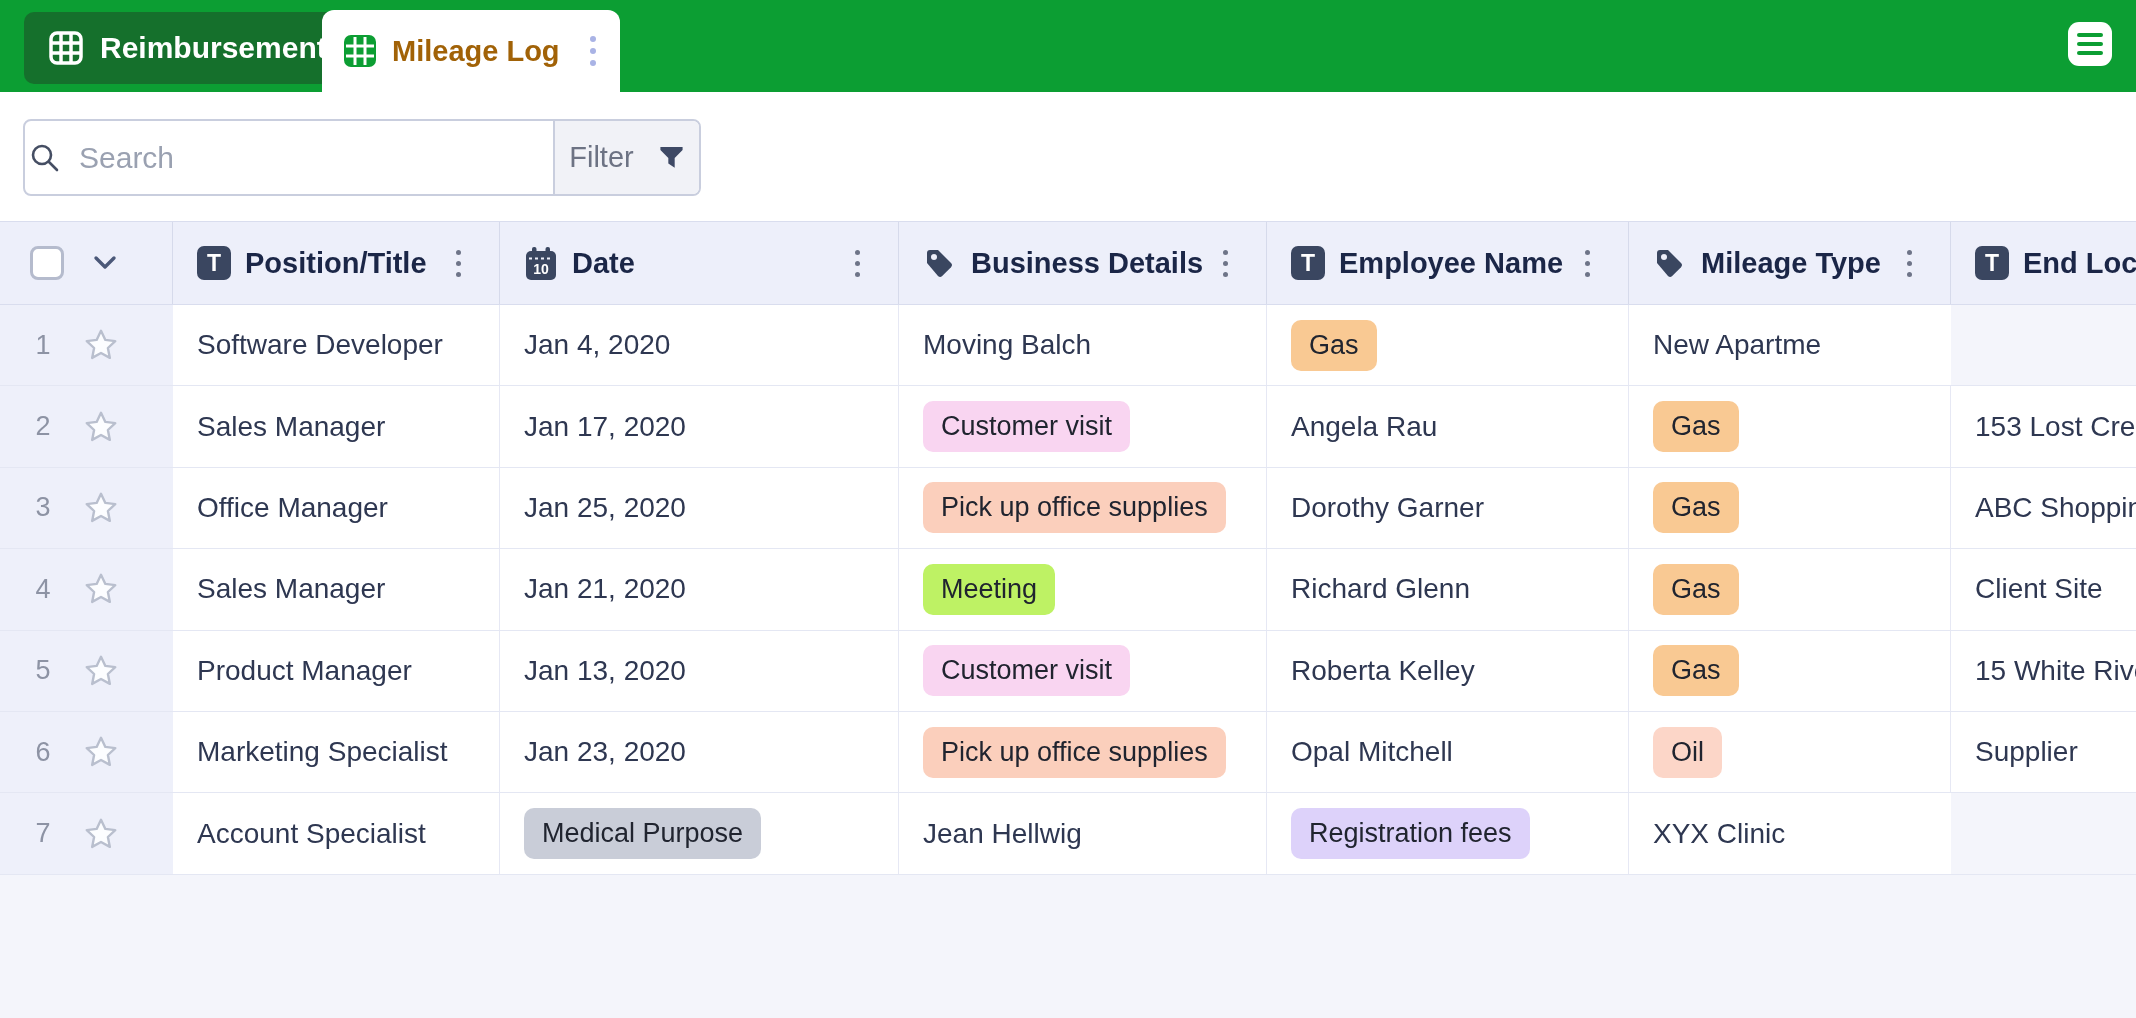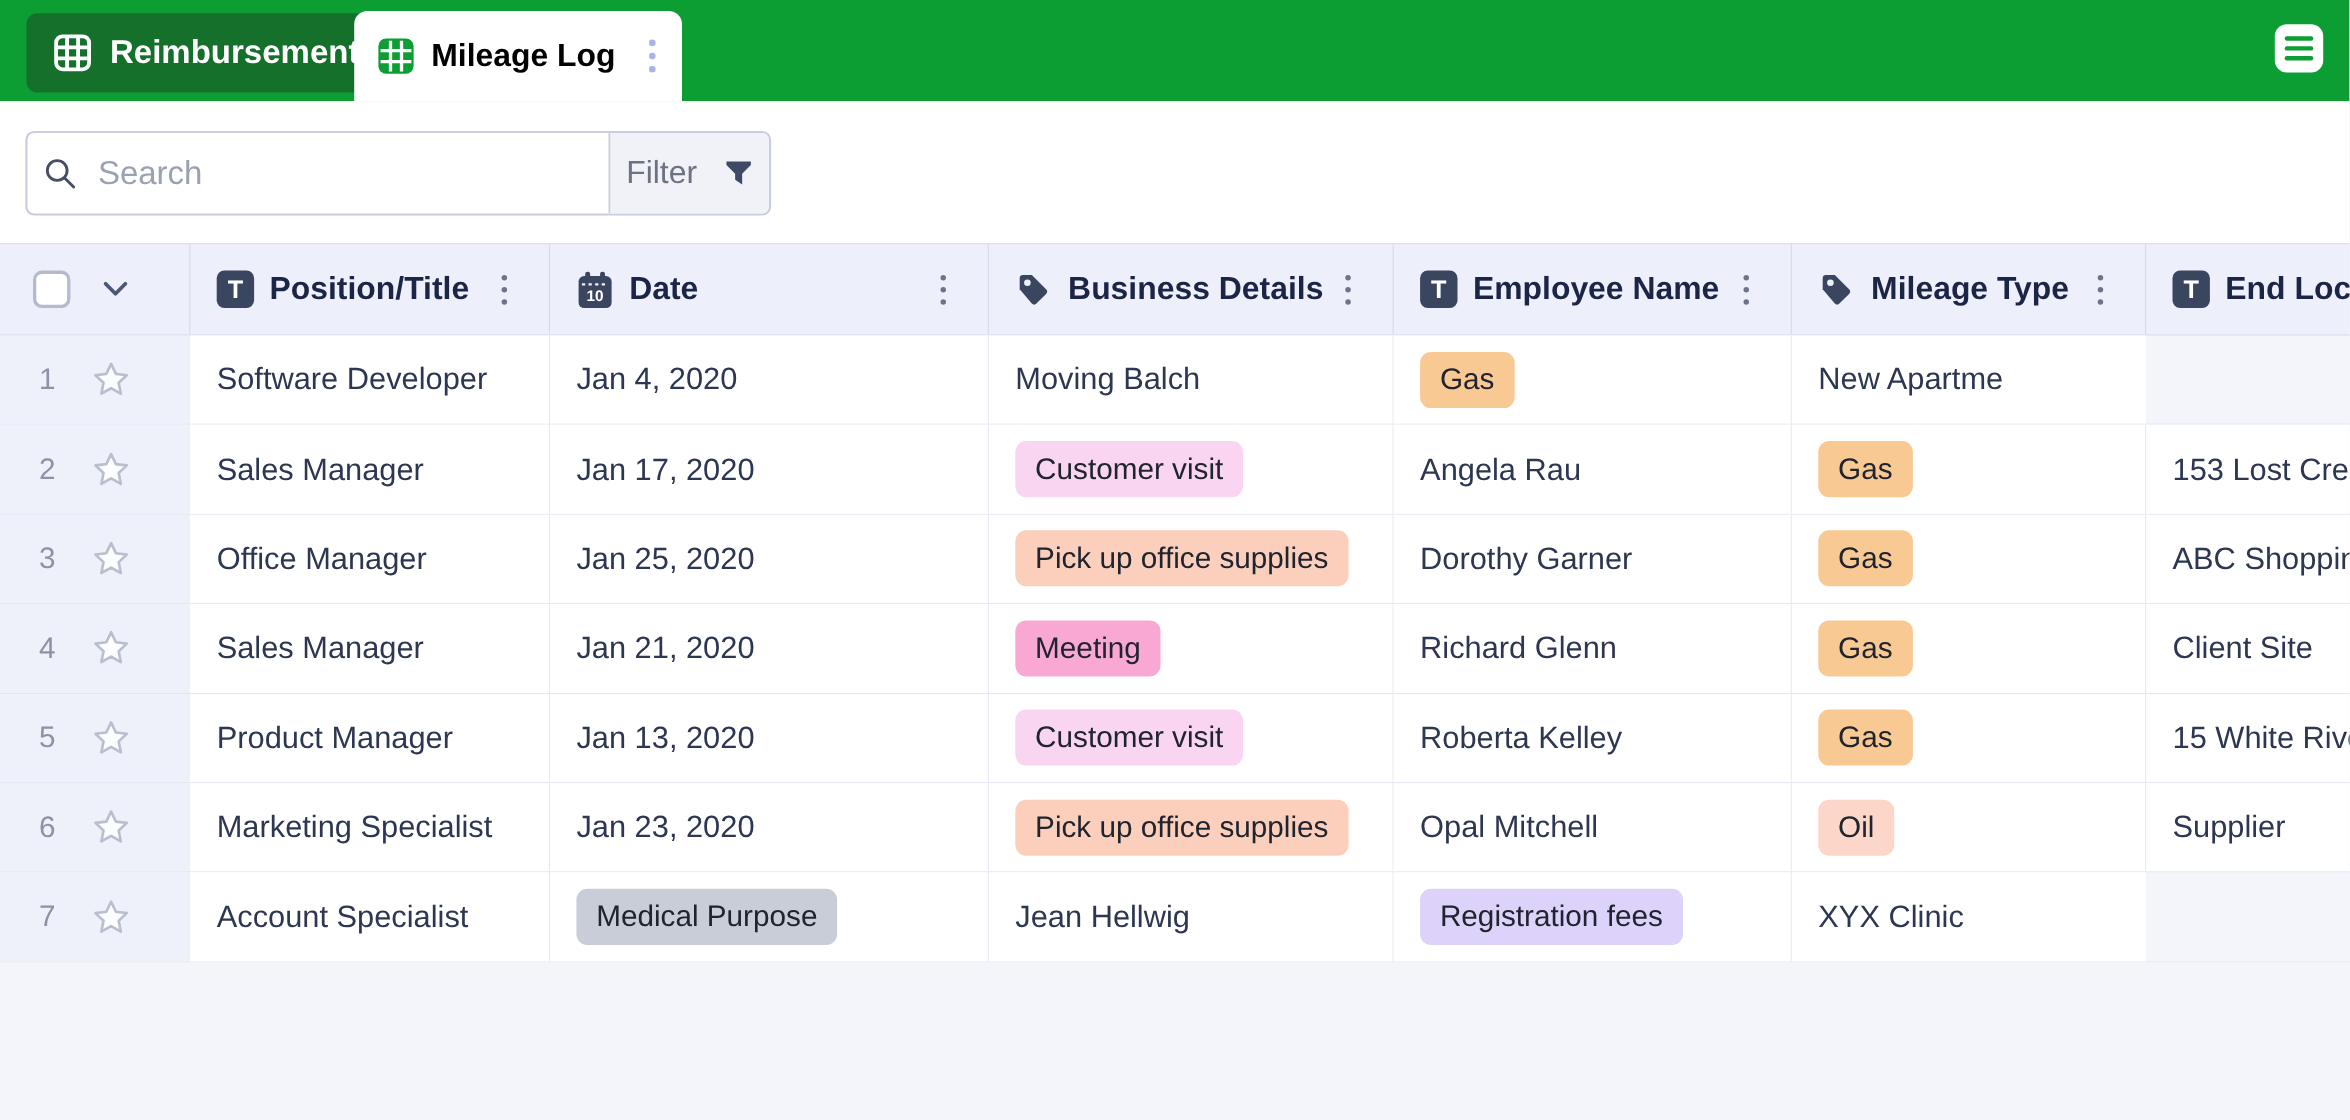--- a/index.html
+++ b/index.html
@@ -11,38 +11,38 @@
   .tab-inactive {
     position:absolute; left:24px; top:12px; height:72px;
     background:#15702c; border-radius:10px;
     display:flex; align-items:center; gap:16px; padding:0 24px;
     color:#ffffff; font-weight:bold; font-size:30px; cursor:pointer;
   }
   .tab-active {
     position:absolute; left:322px; top:10px; height:82px;
     background:#ffffff; border-radius:12px 12px 0 0;
     display:flex; align-items:center; gap:14px; padding:0 20px;
-    color:#000000; font-weight:bold; font-size:29px; cursor:pointer;
+    color:#a16207; font-weight:bold; font-size:29px; cursor:pointer;
   }
   .tab-kebab { display:flex; flex-direction:column; gap:6px; margin-left:12px; padding:4px; }
   .tab-kebab i { width:6px; height:6px; border-radius:50%; background:#a9b3e5; }
   .hamburger-btn {
     position:absolute; right:24px; top:22px; width:44px; height:44px;
     background:#ffffff; border-radius:11px; display:flex; flex-direction:column;
     justify-content:center; align-items:center; gap:4.5px; cursor:pointer;
   }
   .hamburger-btn i { width:26px; height:4.5px; border-radius:2px; background:#0c9e33; }
 
   
   .toolbar { height:129px; background:#ffffff; position:relative; }
   .searchbox {
     position:absolute; left:23px; top:27px; width:678px; height:77px;
     border:2px solid #c9cede; border-radius:8px; display:flex; background:#ffffff;
   }
-  .search-left { flex:1; display:flex; align-items:center; gap:18px; padding-left:14px; }
+  .search-left { flex:1; display:flex; align-items:center; gap:18px; padding-left:4px; }
   .search-left input {
     border:none; outline:none; font-family:"Liberation Sans",sans-serif;
     font-size:30px; color:#2e3751; width:100%; background:transparent;
   }
   .search-left input::placeholder { color:#9aa1b1; }
   .filter-part {
     width:146px; background:#f1f2f7; border-left:2px solid #c9cede;
     border-radius:0 6px 6px 0; display:flex; align-items:center; justify-content:center;
     gap:24px; color:#6d7384; font-size:29px; cursor:pointer;
   }
@@ -318,21 +318,21 @@
         </svg>
       </span>
   </div>
   <div class="td">
       <span>Sales Manager</span>
     </div>
   <div class="td">
       <span>Jan 21, 2020</span>
     </div>
   <div class="td">
-      <span class="pill" style="background: #f9a8d4;">Meeting</span>
+      <span class="pill" style="background: #bef264;">Meeting</span>
     </div>
   <div class="td">
       <span>Richard Glenn</span>
     </div>
   <div class="td">
       <span class="pill" style="background: rgb(249, 201, 147);">Gas</span>
     </div>
   <div class="td">
       <span>Client Site</span>
     </div>

